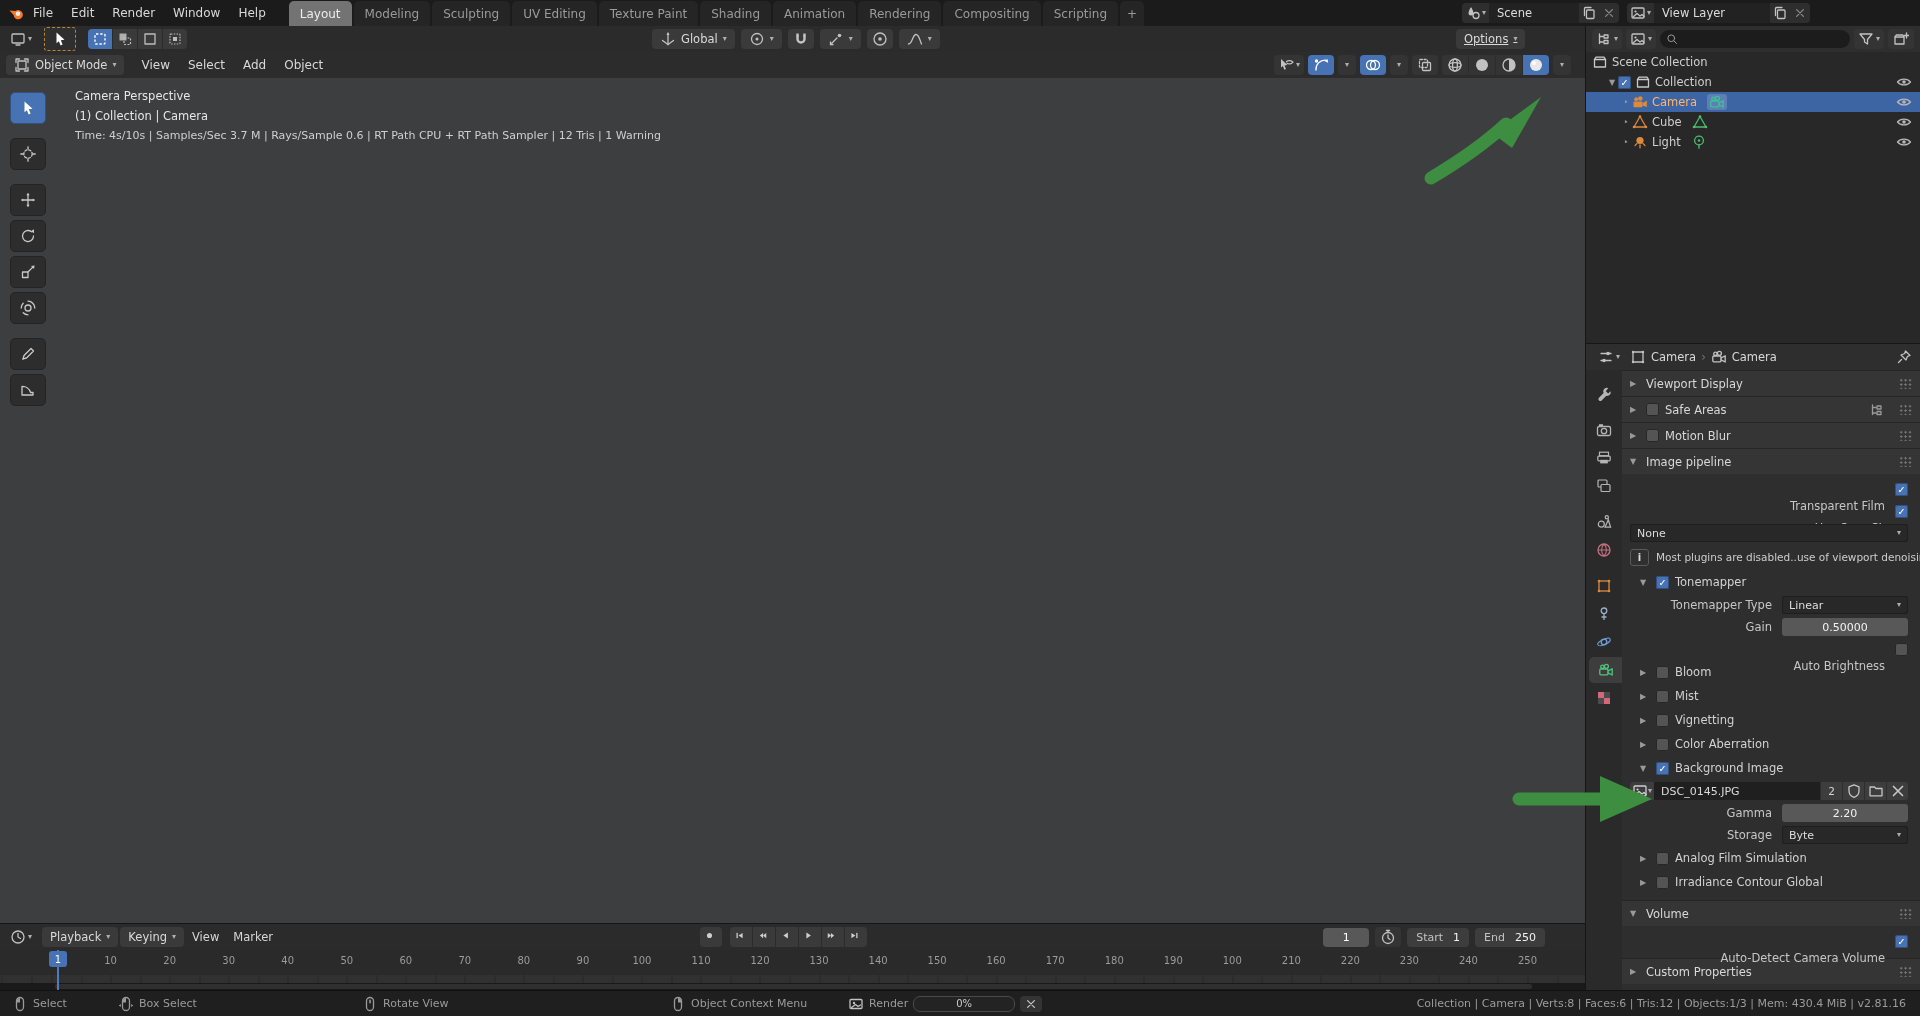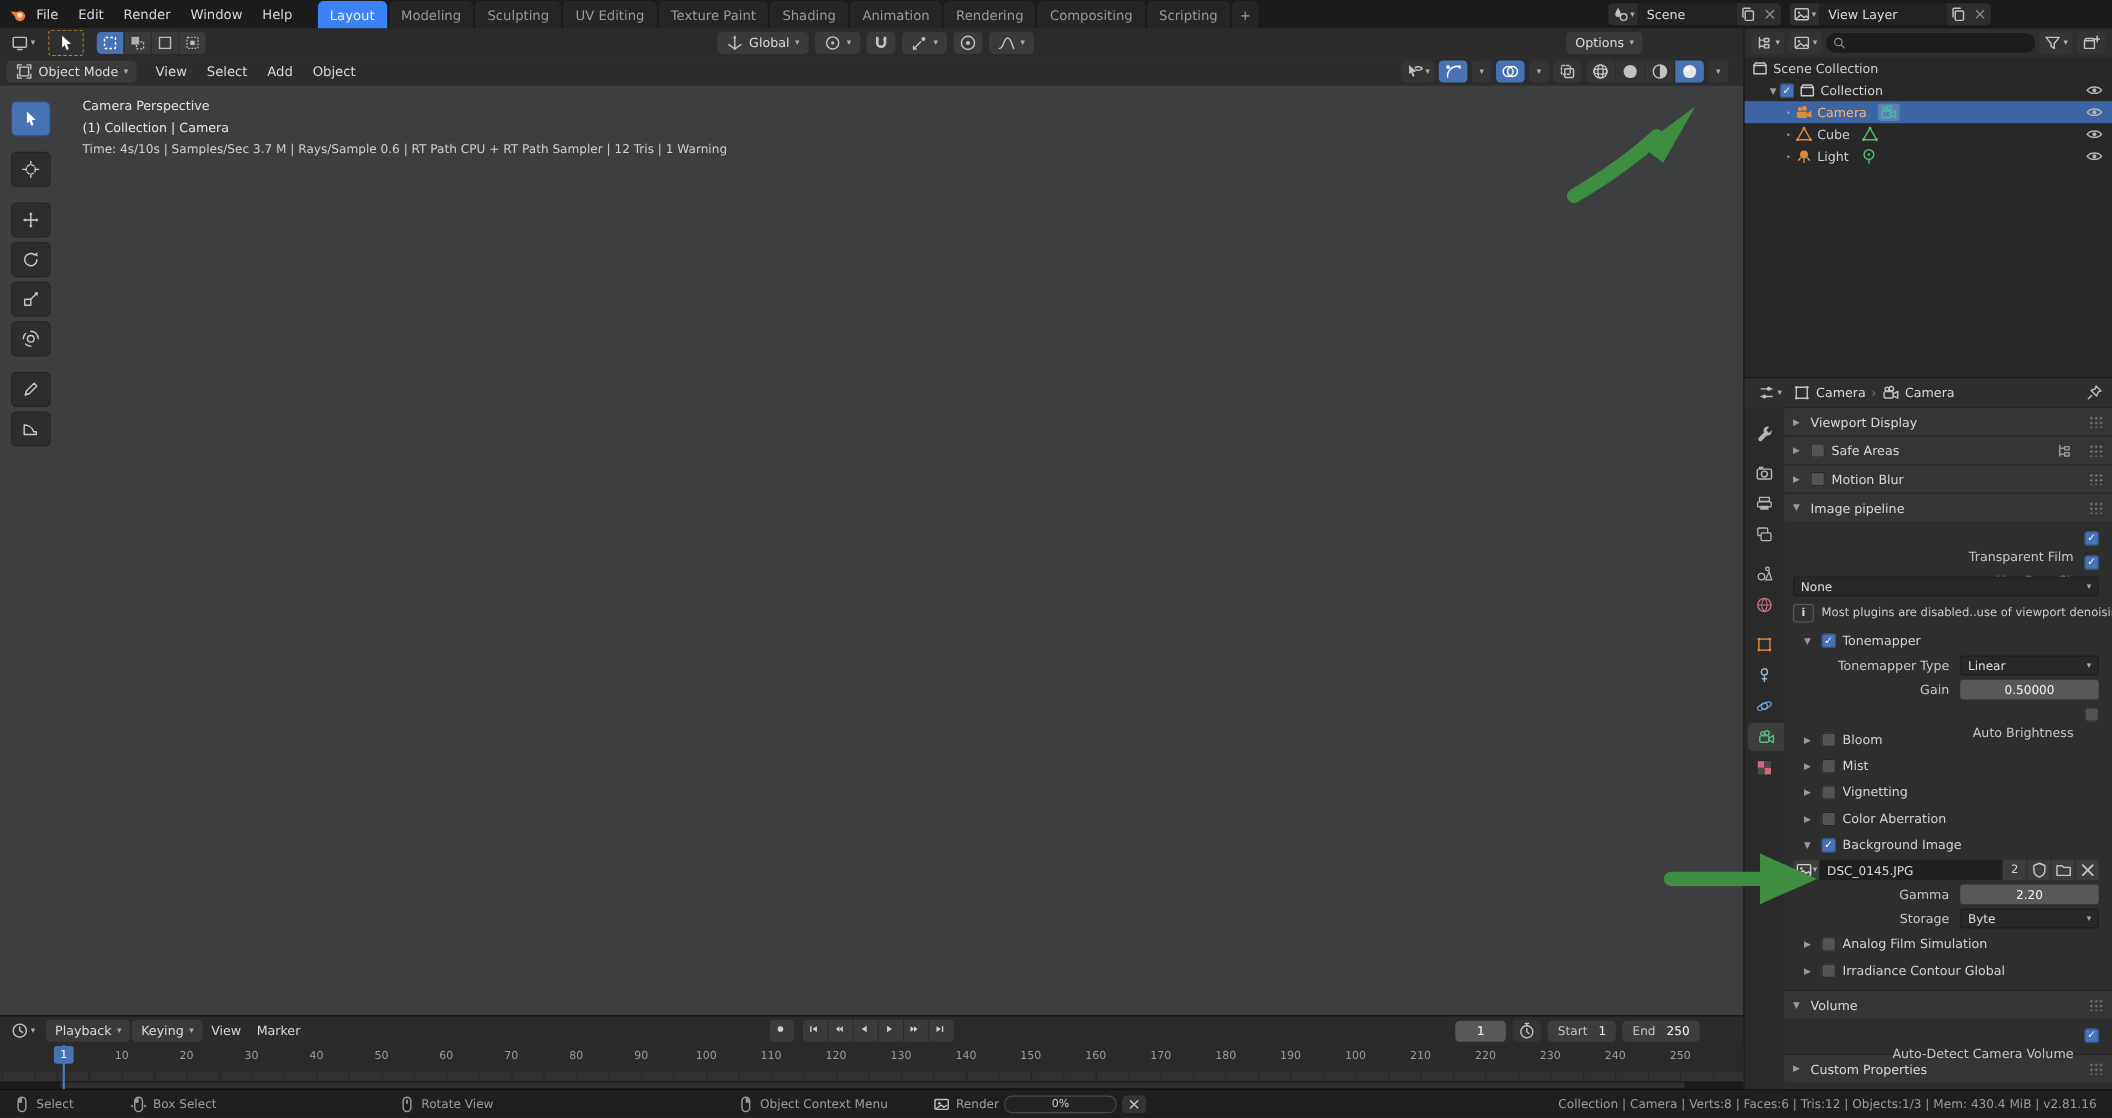--- a/index.html
+++ b/index.html
@@ -5,21 +5,21 @@
   html,body{margin:0;padding:0;}
   body{width:1920px;height:1016px;position:relative;overflow:hidden;background:#1d1d1d;
        font-family:"DejaVu Sans","Liberation Sans",sans-serif;color:#d6d6d6;}
   .abs{position:absolute;}
   
   #topbar{left:0;top:0;width:1920px;height:26px;background:#1b1b1b;z-index:10;display:flex;align-items:center;}
   .menu-item{padding:0 9px;font-size:12px;color:#d9d9d9;height:26px;display:flex;align-items:center;cursor:default;}
   #tab-row{display:flex;align-items:flex-end;height:26px;margin-left:14px;gap:2px;}
   .ws-tab{height:25px;display:flex;align-items:center;padding:0 11px;font-size:12px;color:#9a9a9a;
           background:#252525;border-radius:5px 5px 0 0;}
-  .ws-tab.active{background:#3b82f6;color:#ececec;}
+  .ws-tab.active{background:#737373;color:#ececec;}
   .tb-right{position:absolute;right:0;top:0;height:26px;display:flex;align-items:center;gap:8px;padding-right:110px;}
   .sel-widget{display:flex;height:20px;align-items:stretch;}
   .sel-widget .iconbtn{background:#2e2e2e;border-radius:4px 0 0 4px;display:flex;align-items:center;padding:0 3px;gap:1px;}
   .sel-widget .field{background:#222;display:flex;align-items:center;padding:0 8px;font-size:11.5px;color:#dcdcdc;}
   .sel-widget .smb{background:#2e2e2e;width:20px;display:flex;align-items:center;justify-content:center;}
   .sel-widget .smb:last-child{border-radius:0 4px 4px 0;}
   .caret{font-size:8px;color:#aeaeae;line-height:1;}
   
   .btn{display:inline-flex;align-items:center;gap:5px;background:#3a3a3a;border-radius:4px;height:20px;
        padding:0 8px;color:#dadada;font-size:11.5px;white-space:nowrap;}
@@ -36,21 +36,21 @@
   
   #viewport{left:0;top:26px;width:1585px;height:897px;z-index:10;background:#3d3e40;}
   #vp-toolrow{position:absolute;left:0;top:0;width:1585px;height:26px;background:#2b2b2b;display:flex;align-items:center;padding-left:6px;box-sizing:border-box;}
   .tool-edbtn{display:flex;align-items:center;gap:2px;padding:0 4px;height:22px;}
   #active-tool-btn{width:30px;height:22px;border:1px dashed #b8862e;border-radius:3px;display:flex;align-items:center;justify-content:center;margin-left:8px;background:#2f2f2f;}
   #selmode-group{display:flex;gap:1px;margin-left:12px;}
   .selmode{width:24px;height:20px;background:#3a3a3a;display:flex;align-items:center;justify-content:center;}
   .selmode:first-child{border-radius:4px 0 0 4px;background:#4772b3;}
   .selmode:last-child{border-radius:0 4px 4px 0;}
   #snap-cluster{position:absolute;left:652px;top:3px;display:flex;gap:6px;align-items:center;}
-  #options-btn{position:absolute;left:1424px;top:3px;}
+  #options-btn{position:absolute;left:1456px;top:3px;text-decoration:underline;}
   #vp-header{position:absolute;left:0;top:26px;width:1585px;height:26px;background:#2c2c2c;display:flex;align-items:center;padding-left:6px;box-sizing:border-box;}
   #vp-menus{display:flex;}
   #vp-right{position:absolute;right:14px;top:3px;display:flex;gap:4px;align-items:center;}
   .hbtn{height:20px;min-width:22px;background:#343434;border-radius:4px;display:flex;align-items:center;justify-content:center;gap:2px;padding:0 2px;}
   .hbtn.on{background:#4772b3;}
   .shade-group{display:flex;gap:1px;}
   .shade-group .hbtn{border-radius:0;}
   .shade-group .hbtn:first-child{border-radius:4px 0 0 4px;}
   .shade-group .hbtn:last-child{border-radius:0 4px 4px 0;}
   #vp-canvas{position:absolute;left:0;top:52px;width:1585px;height:845px;background:#3d3e40;}

